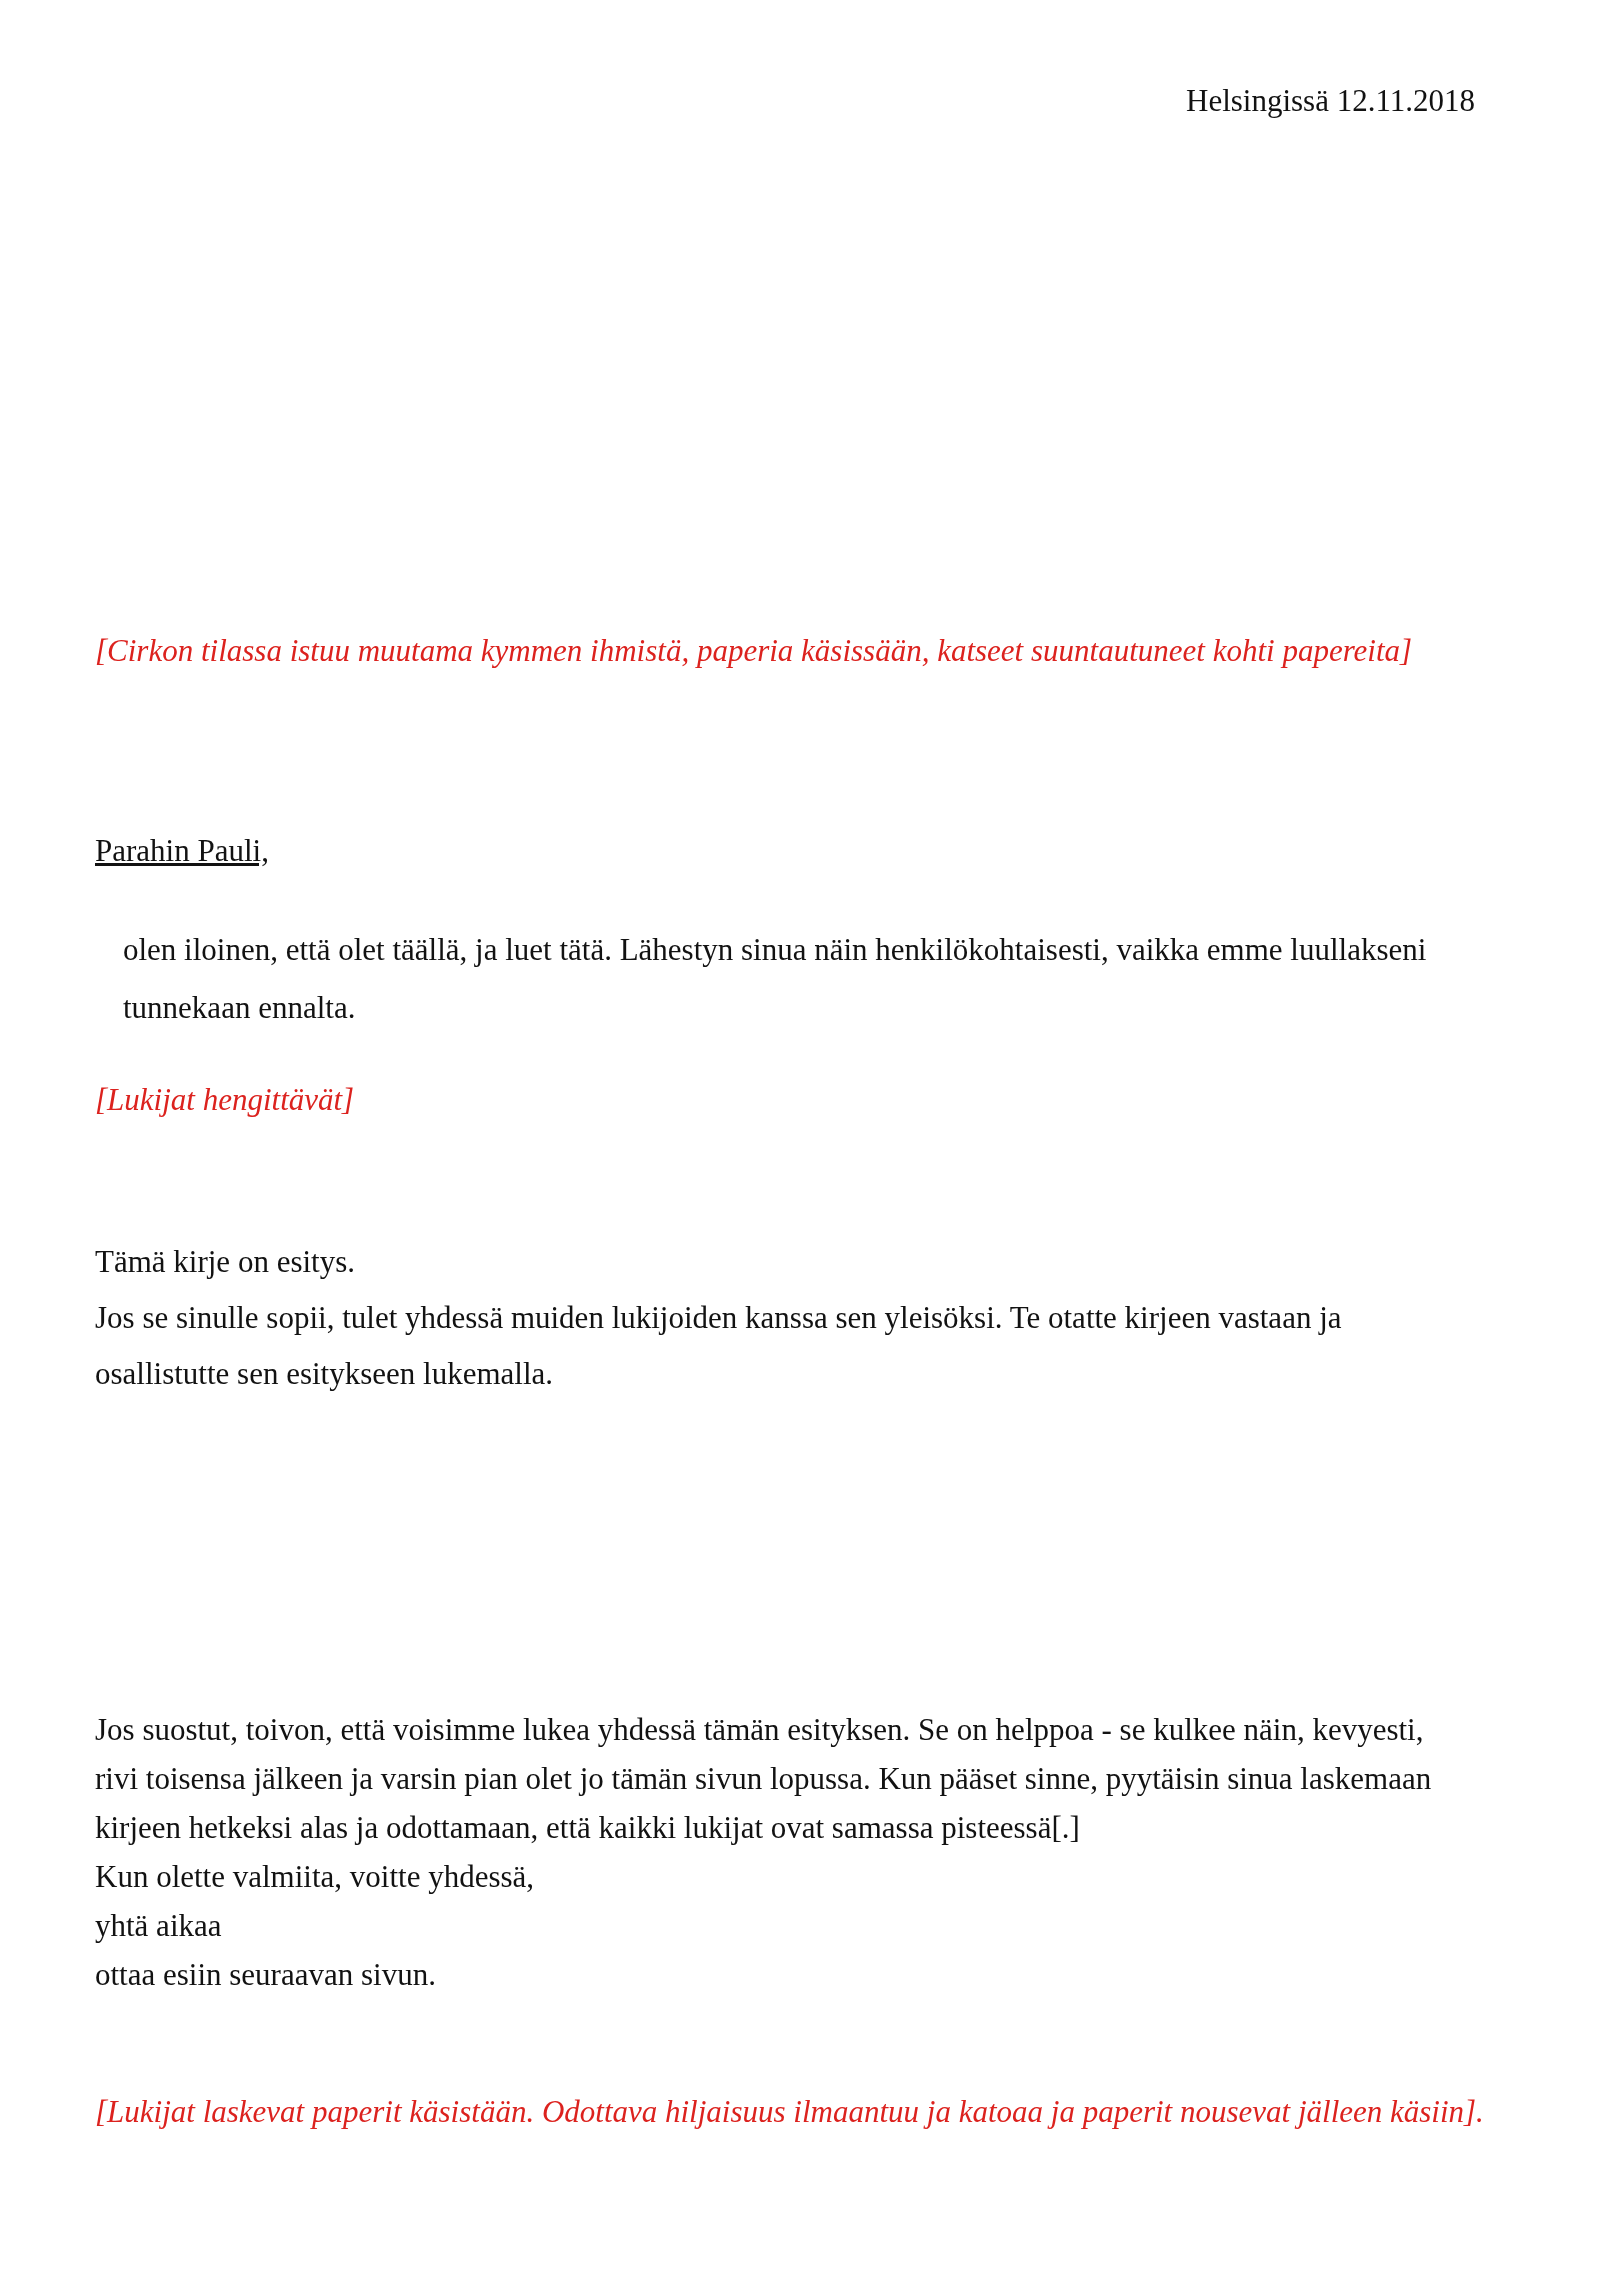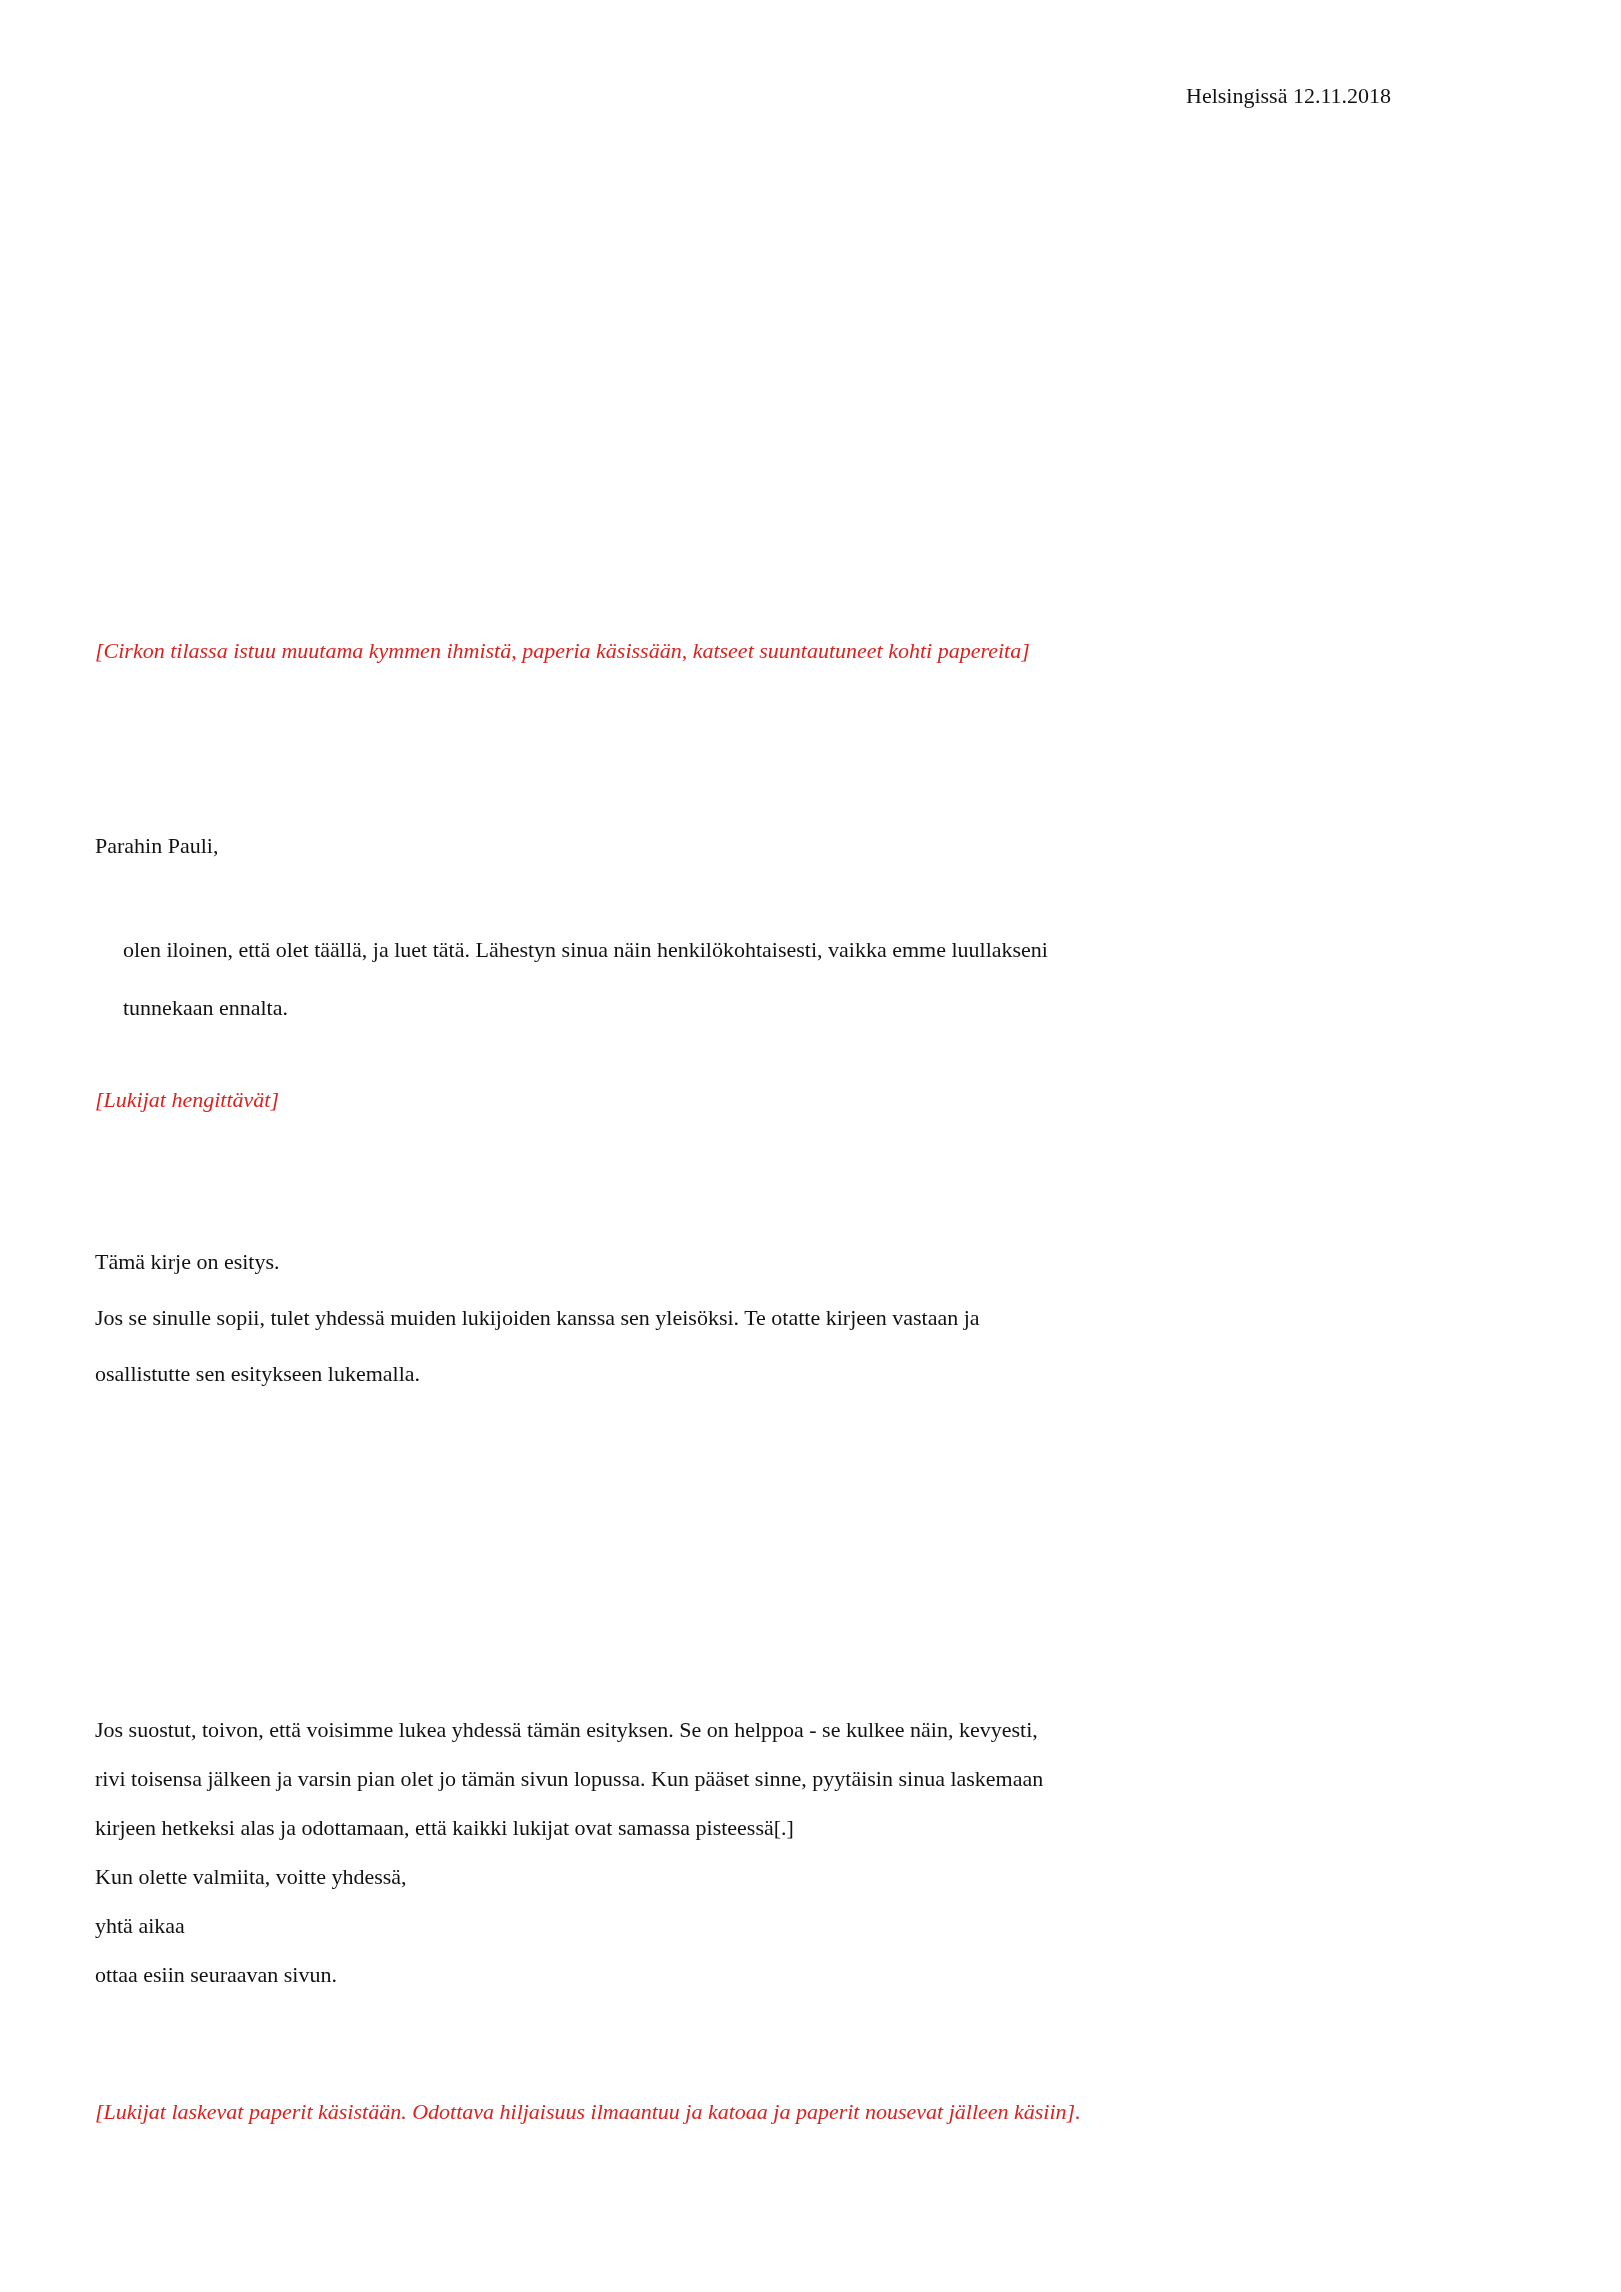--- a/index.html
+++ b/index.html
@@ -12,21 +12,21 @@
   body {
     font-family: "Liberation Serif", "DejaVu Serif", serif;
   }
   .page {
     position: relative;
     width: 1621px;
     height: 2293px;
     background: var(--page-bg);
     overflow: hidden;
     color: var(--body-text);
-    font-size: 22px;
+    font-size: 31px;
     padding-left: 44px;
   }
   .block {
     position: absolute;
     left: 95px;
     right: 118px;
   }
   .date-line {
     position: absolute;
     left: 1186px;
@@ -36,21 +36,21 @@
   }
   .stage-direction {
     font-style: italic;
     color: var(--stage-direction);
     line-height: 43px;
   }
   .sd-opening  { top: 629px; }
   .sd-breathe  { top: 1078px; }
   .sd-look     { top: 1470px; }
   .sd-closing  { top: 2090px; }
-  .salutation  { top: 833px; }
+  .salutation  { top: 833px; text-decoration: underline; }
   .para .line  { white-space: pre-wrap; }
   .para-greeting { top: 921px;  line-height: 58px; margin-left: 28px; }
   .para-letter   { top: 1234px; line-height: 56px; }
   .para-reading  { top: 1705px; line-height: 49px; }
 </style>
 </head>
 <body>
 
 <div class="page">
 

